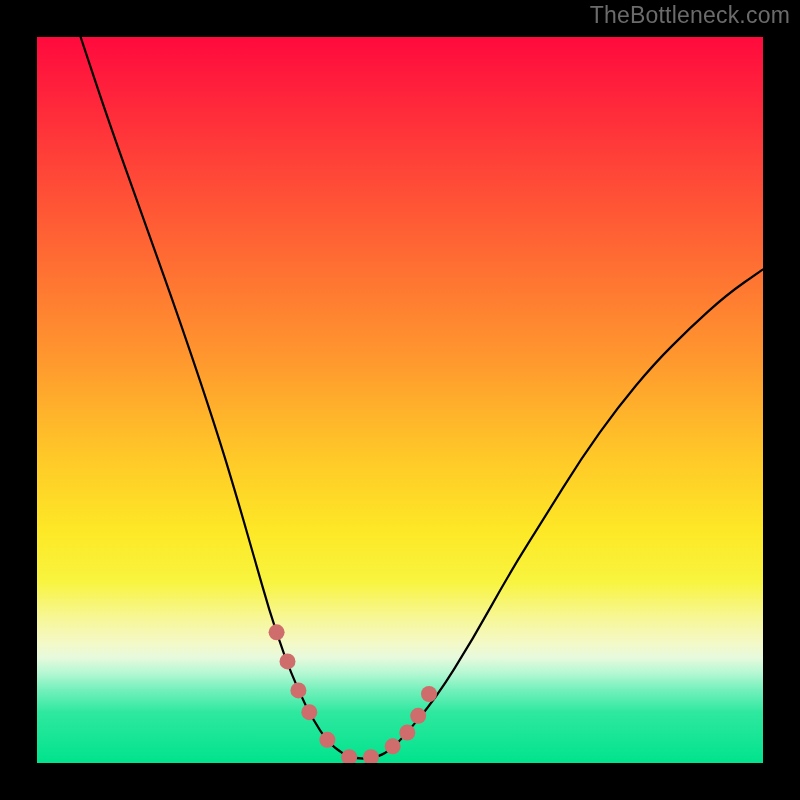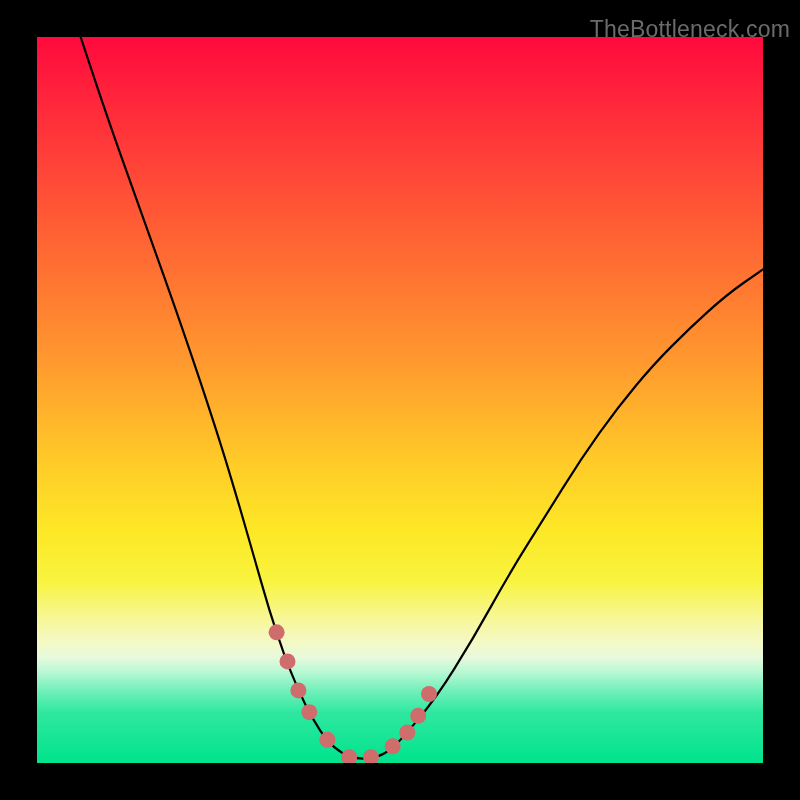--- a/index.html
+++ b/index.html
@@ -39,21 +39,21 @@
       #e6fadc 85.5%,
       #b8f8d4 87.5%,
       #72f0bb 90%,
       #2fe8a0 93%,
       #00e38d 100%
     );
     overflow: hidden;
   }
   .watermark {
     position: absolute;
-    top: 16px;
+    top: 2px;
     right: 10px;
     color: #6b6b6b;
     font-size: 23px;
     font-weight: 500;
     letter-spacing: 0.2px;
     font-family: Arial, Helvetica, sans-serif;
   }
   
   svg.curve, svg.markers {
     position: absolute;

